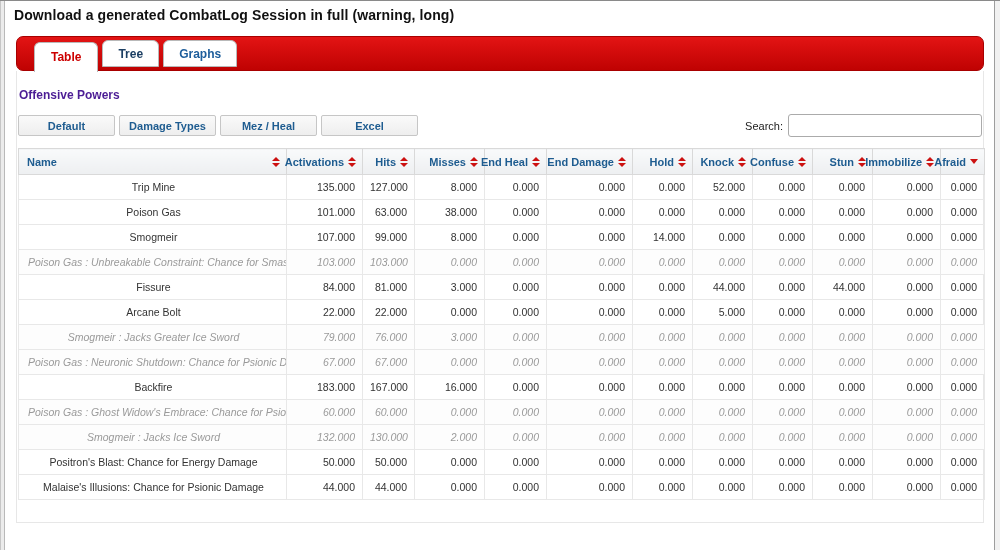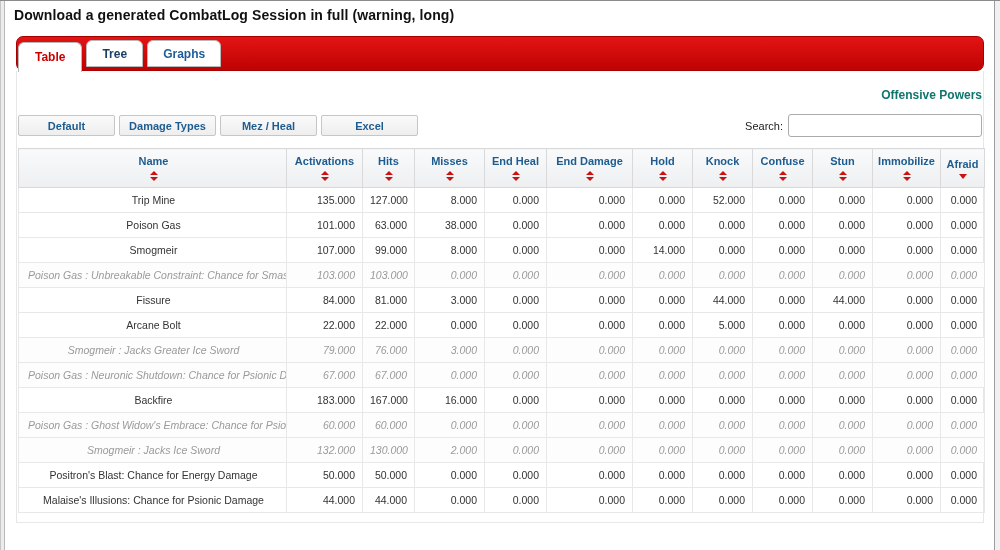--- a/index.html
+++ b/index.html
@@ -22,21 +22,21 @@
   .file-link { font-size:11px; color:#8282d8; text-decoration:none; cursor:pointer; }
 
   
   .tabs-widget { margin:13px 0 0 2px; width:968px; }
   .tab-bar {
     height:35px;
     background:linear-gradient(#e31414, #bf0202);
     border:1px solid #a80000;
     border-radius:7px;
     display:flex; align-items:flex-end;
-    padding:0 0 0 1px;
+    padding:0 0 0 17px;
     position:relative; z-index:2;
   }
   .tab {
     background:#fff;
     border:1px solid #b9b9b9;
     border-radius:6px 6px 0 0;
     font-size:12px; font-weight:bold;
     padding:6px 15px 5px 15px;
     margin-right:4px; margin-bottom:3px;
     cursor:pointer; white-space:nowrap;
@@ -49,21 +49,21 @@
   }
   .tab.t1 { color:#1c3f63; }
   .tab.t2 { color:#1d5d9b; }
 
   .tab-panel {
     border:1px solid #e7e7e7; border-top:none;
     padding:15px 1px 0 1px;
     min-height:452px;
   }
 
-  .section-heading { font-size:12px; font-weight:bold; color:#0f766e; margin:2px 0 12px 1px;text-align:right; }
+  .section-heading { font-size:12px; font-weight:bold; color:#4c1d95; margin:2px 0 12px 1px; }
 
   .toolbar { display:flex; align-items:center;gap:24px; }
   .tool-btn {
     width:97px; height:21px;
     background:linear-gradient(#fafafa,#eeeeee);
     border:1px solid #c6c6c6; border-radius:2px;
     font-family:"Liberation Sans", sans-serif;
     font-size:11px; font-weight:bold; color:#1e5c90;
     margin-right:4px; cursor:pointer;
   }
@@ -78,21 +78,21 @@
 
   
   table { margin-top:11px; width:966px; border-collapse:collapse; table-layout:fixed; }
   th {
     background:linear-gradient(#f9fafb,#edeff1);
     border:1px solid #d9d9d9;
     font-size:11px; font-weight:bold; color:#1e5c90;
     padding:6px 6px; height:26px;
     cursor:pointer; white-space:nowrap;
   }
-  th .hwrap { display:flex; align-items:center; justify-content:flex-end; gap:4px;flex-direction:column; }
+  th .hwrap { display:flex; align-items:center; justify-content:flex-end; gap:4px; }
   th.col-name .hwrap { justify-content:space-between; padding-left:2px; }
   td {
     border:1px solid #e8e8e8;
     font-size:10.5px; color:#333;
     padding:6px 7px; height:23px;
     text-align:right; white-space:nowrap; overflow:hidden;
   }
   td.name { text-align:center; padding-left:9px; }
   tr.child td { color:#9a9a9a; font-style:italic; background:#fdfdfd; }
 

